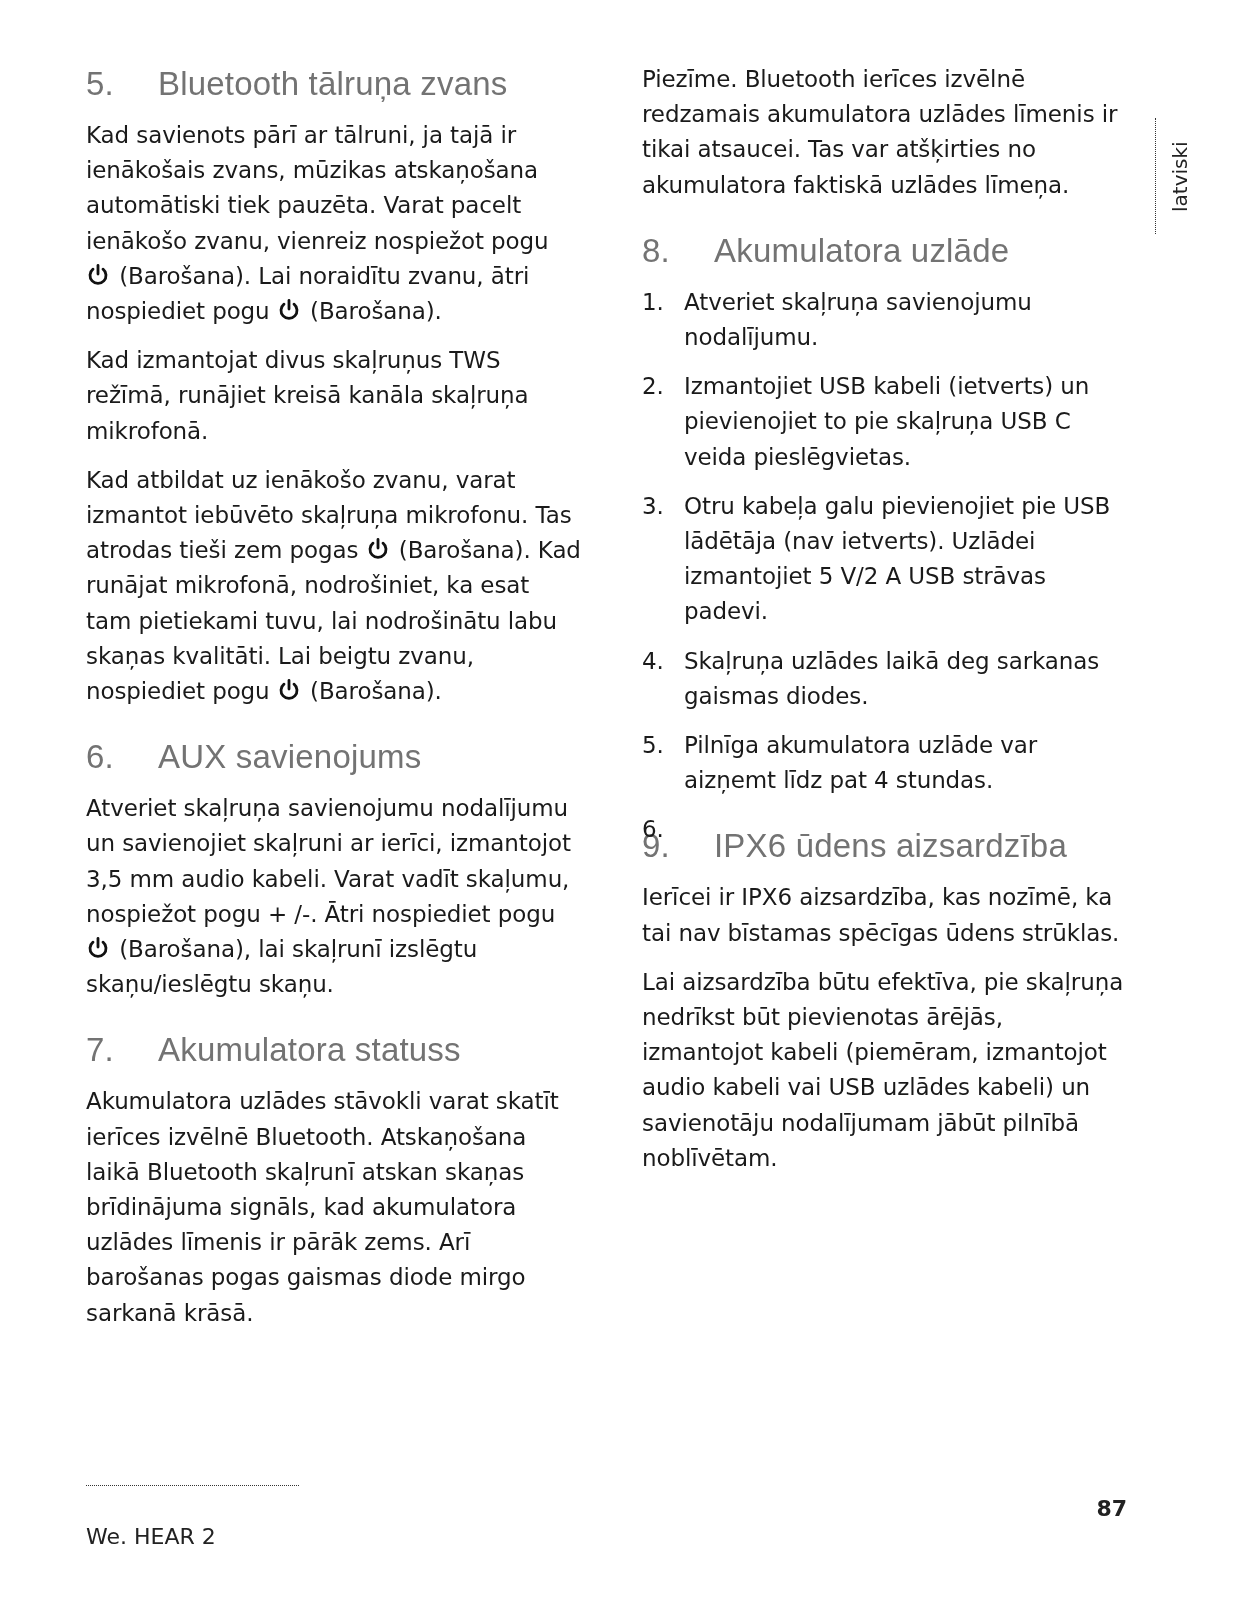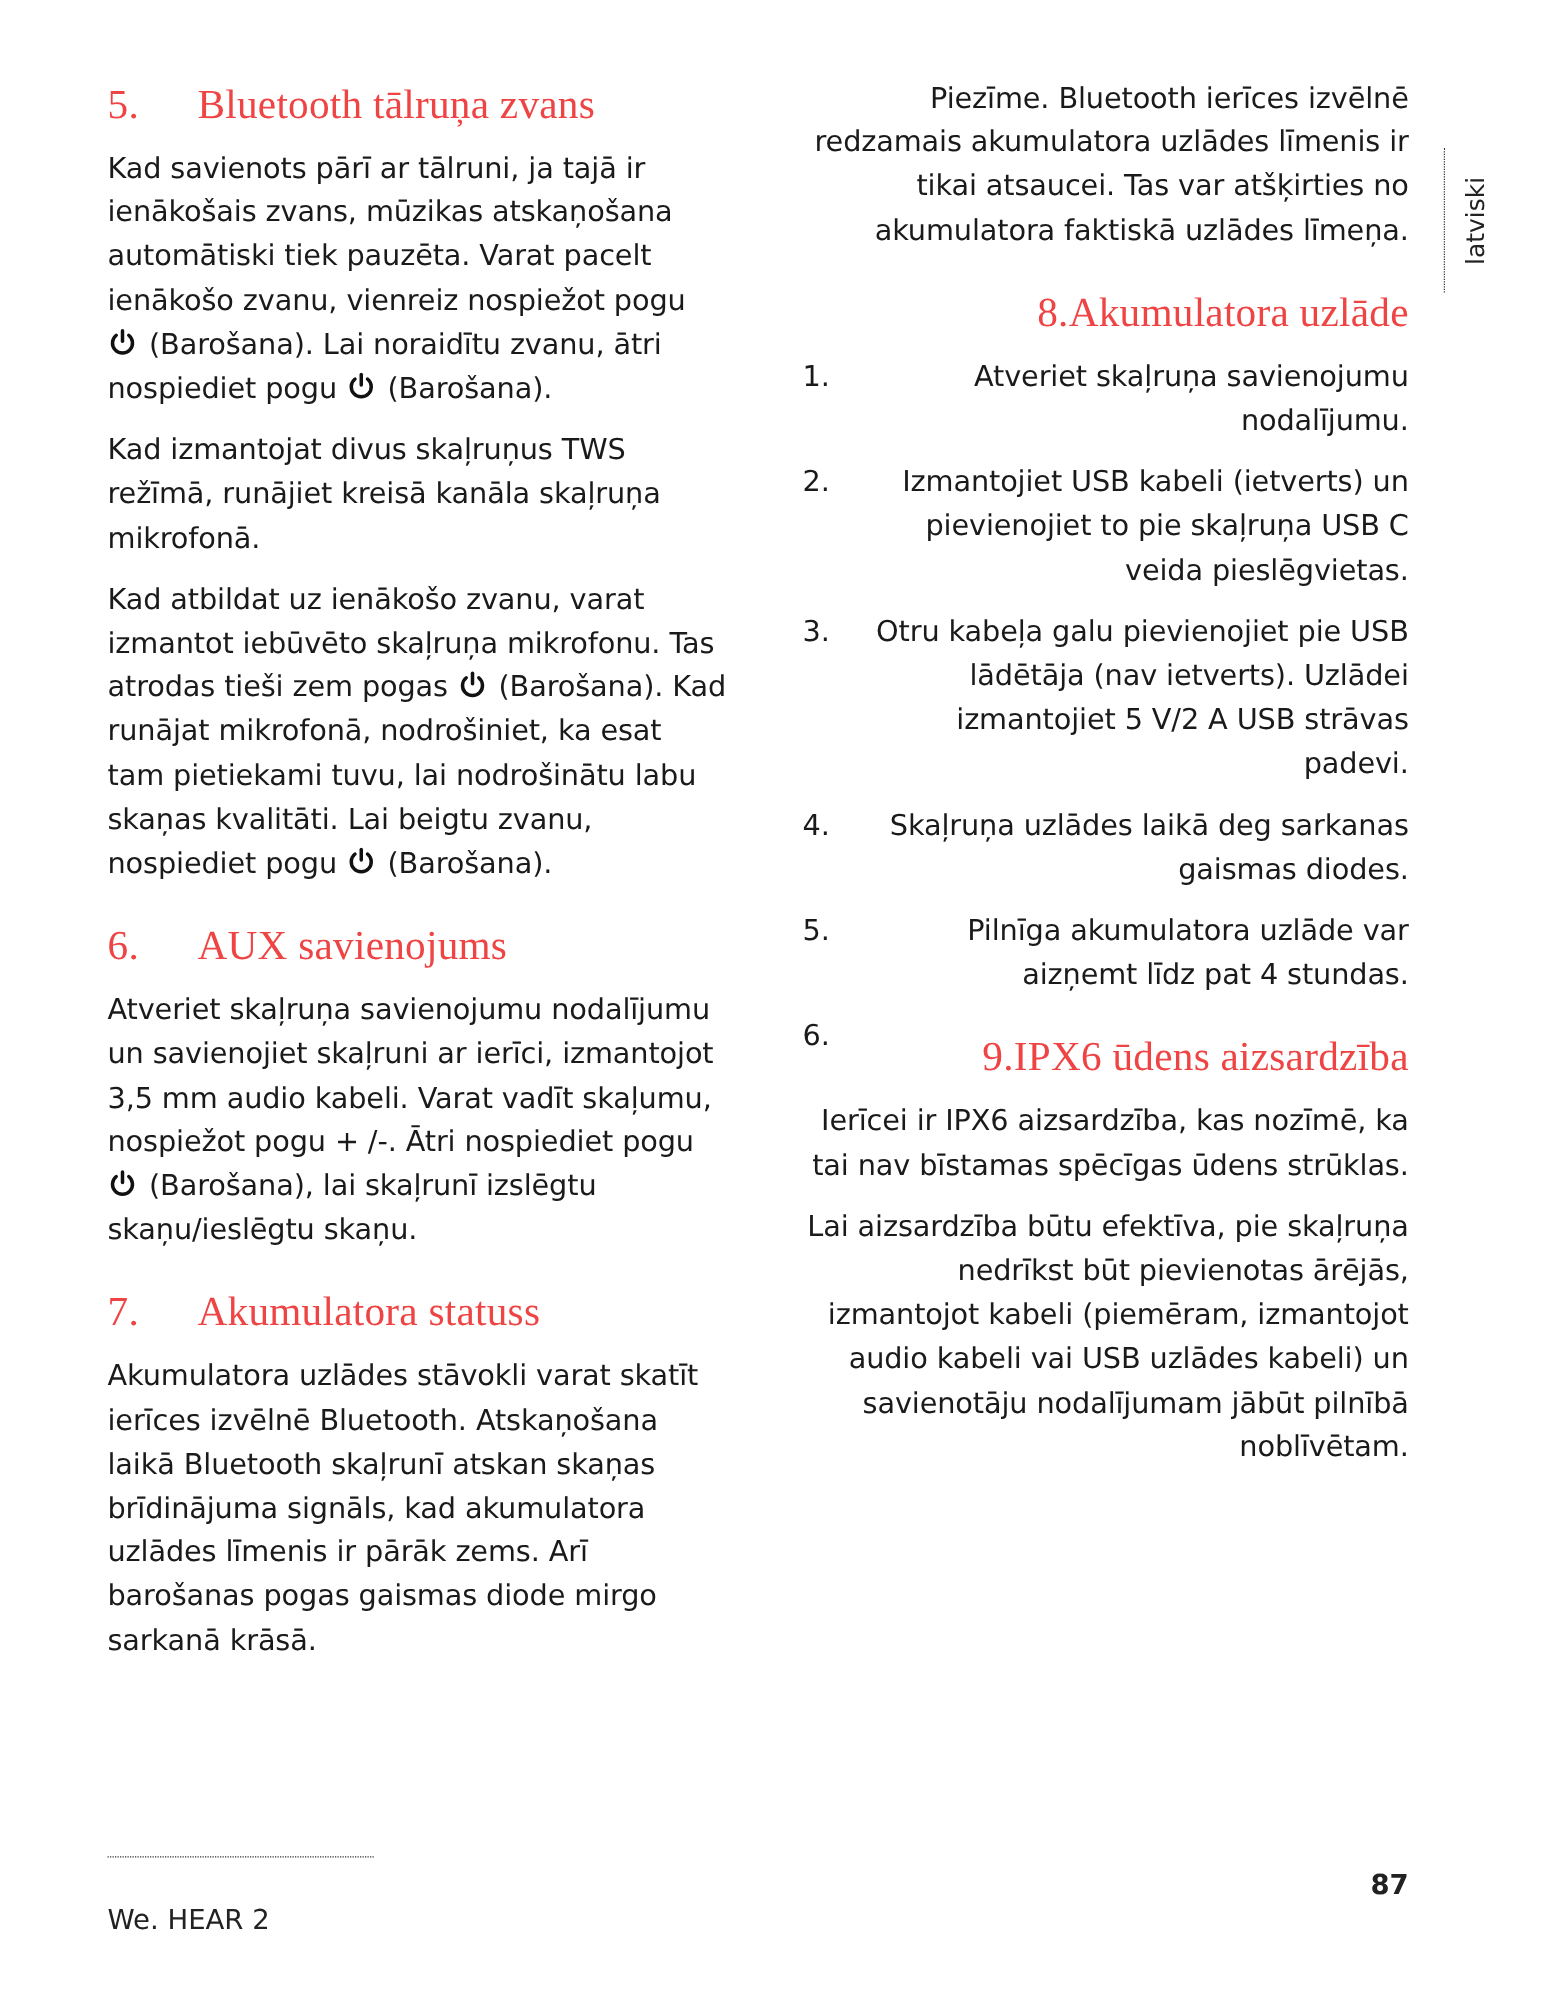--- a/index.html
+++ b/index.html
@@ -1,22 +1,22 @@
 <!DOCTYPE html>
 <html><head>
 <meta charset="utf-8">
 <style>
   html, body { margin: 0; padding: 0; background: #ffffff; }
   body { width: 1237px; height: 1600px; position: relative; overflow: hidden;
          font-family: "Liberation Sans", "DejaVu Sans", sans-serif; color: #1a1a1a; }
   .col { position: absolute; top: 62px; width: 495px; }
   .col.left { left: 86px; }
-  .col.right { left: 642px; width: 485px; text-align: right; }
+  .col.right { left: 642px; width: 485px; }
   h2 { font-weight: 300; font-size: 35px; line-height: 44px; margin: 0 0 12px 0;
-       letter-spacing: 0.2px; color: #ef4444; font-family: Liberation Serif, serif; font-weight: normal; font-size: 33px;}
+       letter-spacing: 0.2px; color: #737373; font-family: Liberation Sans, sans-serif; font-weight: normal; font-size: 33px;}
   h2 .num { display: inline-block; width: 72px; }
   p { font-size: 24.5px; line-height: 35.2px; margin: 0 0 14px 0; font-family: "DejaVu Sans", sans-serif; font-size: 23px; letter-spacing: -0.1px; }
   .sec { margin-bottom: 26px; }
   .pw { display: inline-block; width: 24px; height: 24px; vertical-align: -3px; margin: 0 2px 0 0; }
   .pw svg { width: 24px; height: 24px; display: block; }
   ol { list-style: none; margin: 0 0 0 0; padding: 0; }
   ol li { position: relative; padding-left: 42px; font-size: 23px; line-height: 35.2px;
           margin-bottom: 14px; font-family: "DejaVu Sans", sans-serif; letter-spacing: -0.1px; }
   ol li .n { position: absolute; left: 0; top: 0; }
   .sidetab { position: absolute; left: 1155px; top: 118px; width: 1px; height: 116px;

